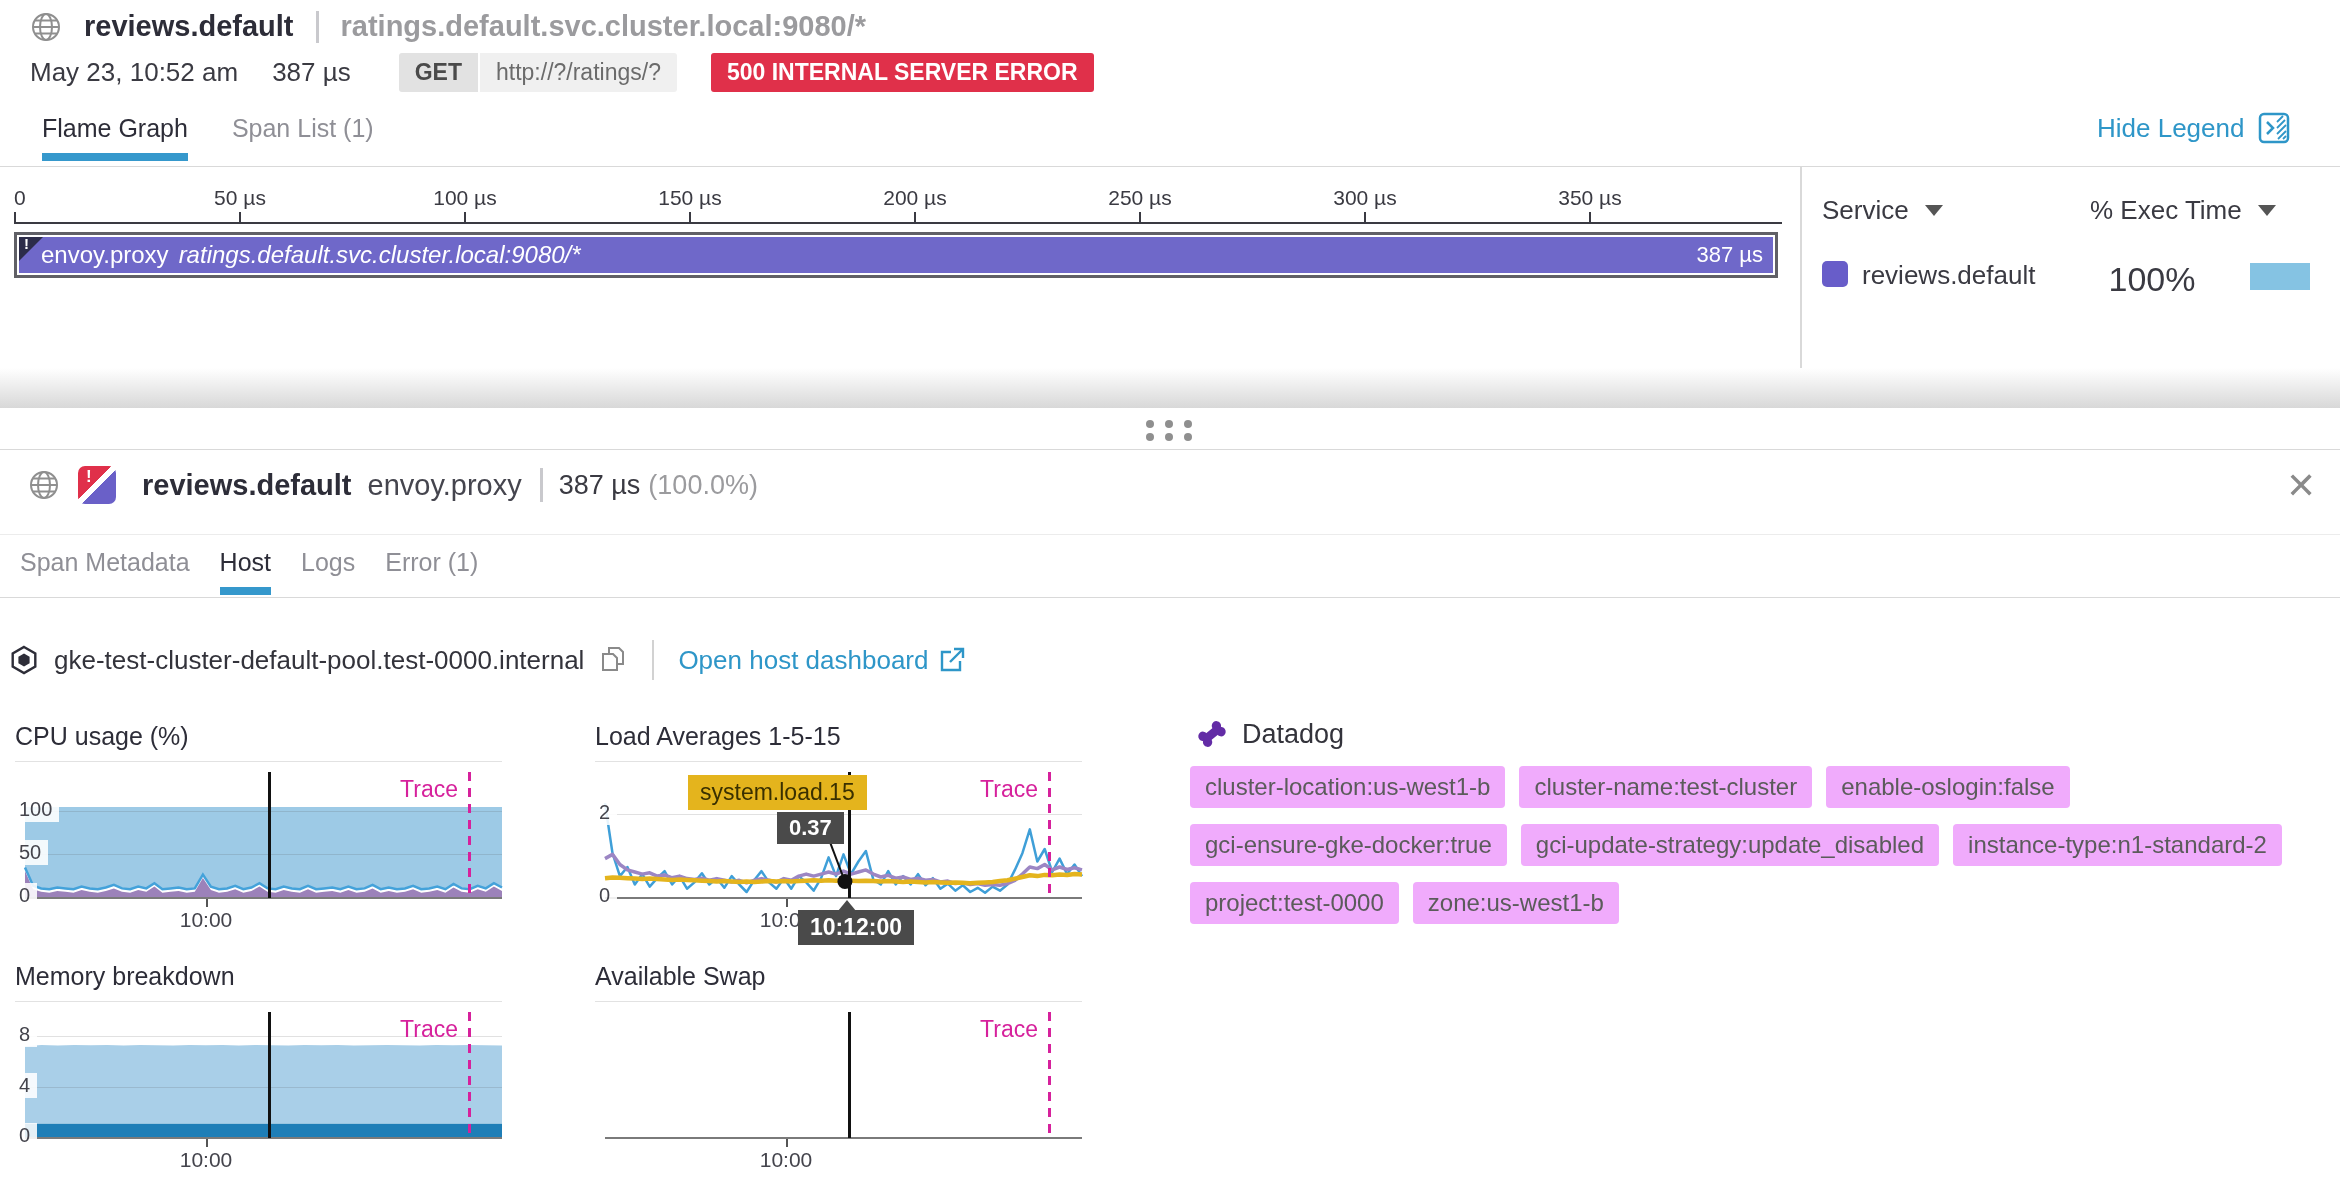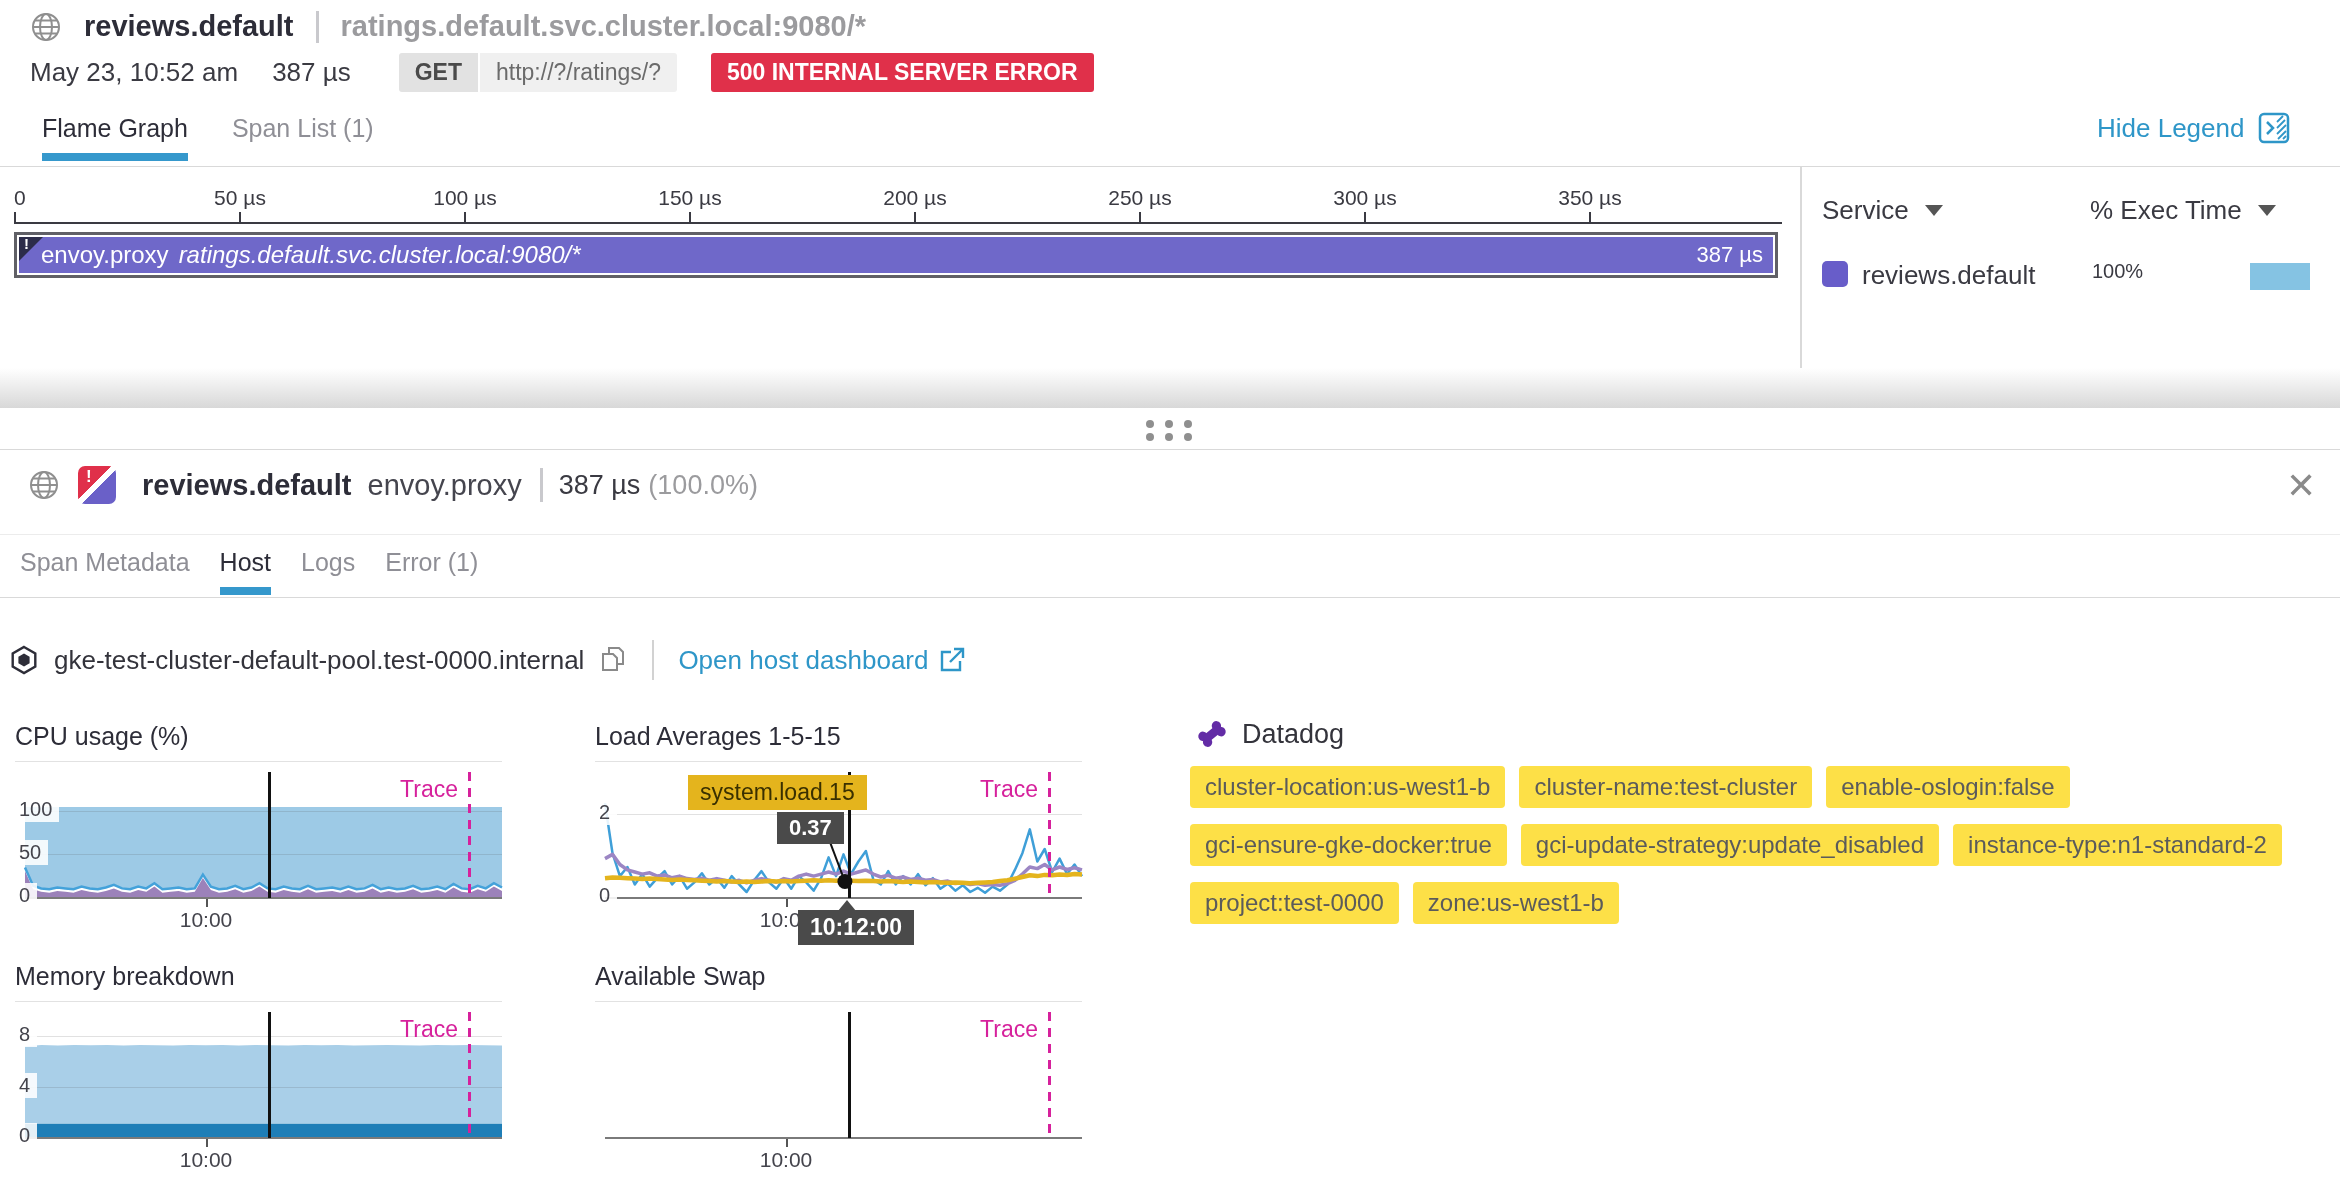--- a/index.html
+++ b/index.html
@@ -36,21 +36,21 @@
   .flame-corner-mark{position:absolute;left:5px;top:-2px;color:#fff;font-size:15px;font-weight:bold;}
   .flame-op{margin-left:22px;font-weight:500;}
   .flame-res{font-style:italic;margin-left:10px;font-weight:500;}
   .flame-dur{margin-left:auto;margin-right:10px;font-size:22px;}
   
   .legend-panel{left:1800px;top:167px;width:540px;height:238px;border-left:2px solid #d9d9d9;}
   .legend-header{position:absolute;font-size:26px;color:#3a3a42;display:flex;align-items:center;gap:16px;cursor:pointer;}
   .caret{width:0;height:0;border-left:9px solid transparent;border-right:9px solid transparent;border-top:11px solid #555;}
   .legend-swatch{position:absolute;left:20px;top:94px;width:26px;height:26px;border-radius:5px;background:#685dc9;}
   .legend-service{position:absolute;left:60px;top:93px;font-size:26px;color:#3a3a42;}
-  .legend-pct{position:absolute;left:290px;top:93px;width:120px;text-align:left;font-size:20px;color:#3a3a42;}
+  .legend-pct{position:absolute;left:290px;top:93px;width:120px;text-align:center;font-size:34px;color:#3a3a42;}
   .legend-bar{position:absolute;left:448px;top:96px;width:60px;height:27px;background:#85c3e3;}
   
   .split-shadow{left:0;top:368px;width:2340px;height:40px;background:linear-gradient(to bottom,#ffffff,#d8d8d8);}
   .split-dots{left:1146px;top:420px;width:52px;display:grid;grid-template-columns:repeat(3,1fr);grid-gap:5px;cursor:row-resize;}
   .split-dots span{width:8px;height:8px;border-radius:50%;background:#8f8f8f;}
   
   .span-header{left:28px;top:466px;display:flex;align-items:center;}
   .err-icon{position:relative;width:38px;height:38px;border-radius:7px;margin-left:18px;
             background:linear-gradient(135deg,#e0304a 0 44%,#ffffff 44% 54%,#6a60c8 54% 100%);}
   .err-icon span{position:absolute;left:8px;top:1px;color:#fff;font-size:17px;font-weight:bold;}
@@ -78,21 +78,21 @@
   .cursor-line{position:absolute;width:3px;background:#111;}
   .trace-line{position:absolute;width:3px;background:repeating-linear-gradient(to bottom,#d6219c 0 9px,transparent 9px 16px);}
   .trace-label{position:absolute;font-size:23px;color:#d6219c;width:90px;text-align:right;}
   .tt-series{position:absolute;font-size:23px;color:#3a3000;background:#e4b41d;padding:4px 12px;}
   .tt-value{position:absolute;font-size:22px;font-weight:bold;color:#fff;background:#4a4a4a;padding:3px 12px;}
   .tt-time{position:absolute;font-size:23px;font-weight:bold;color:#fff;background:#4a4a4a;padding:4px 12px;}
   .tt-pointer{position:absolute;width:0;height:0;border-left:9px solid transparent;border-right:9px solid transparent;border-bottom:11px solid #4a4a4a;}
   
   .dd-header{left:1196px;top:718px;display:flex;align-items:flex-end;gap:14px;font-size:27px;color:#33333b;}
   .tags-wrap{left:1190px;top:766px;width:1118px;display:flex;flex-wrap:wrap;gap:16px 14px;}
-  .pill{background:#fde047;border-radius:4px;padding:7px 15px;font-size:24px;color:#5b5b5b;white-space:nowrap;cursor:pointer;}
+  .pill{background:#f0abfc;border-radius:4px;padding:7px 15px;font-size:24px;color:#5b5b5b;white-space:nowrap;cursor:pointer;}
 </style>
 </head>
 <body>
 
 <div class="abs trace-title-row">
   <svg width="32" height="32" viewBox="0 0 32 32">
     <g fill="none" stroke="#8f8f8f" stroke-width="2">
       <circle cx="16" cy="16" r="13"></circle>
         <ellipse cx="16" cy="16" rx="6" ry="13"></ellipse>
       <line x1="3" y1="16" x2="29" y2="16"></line>

